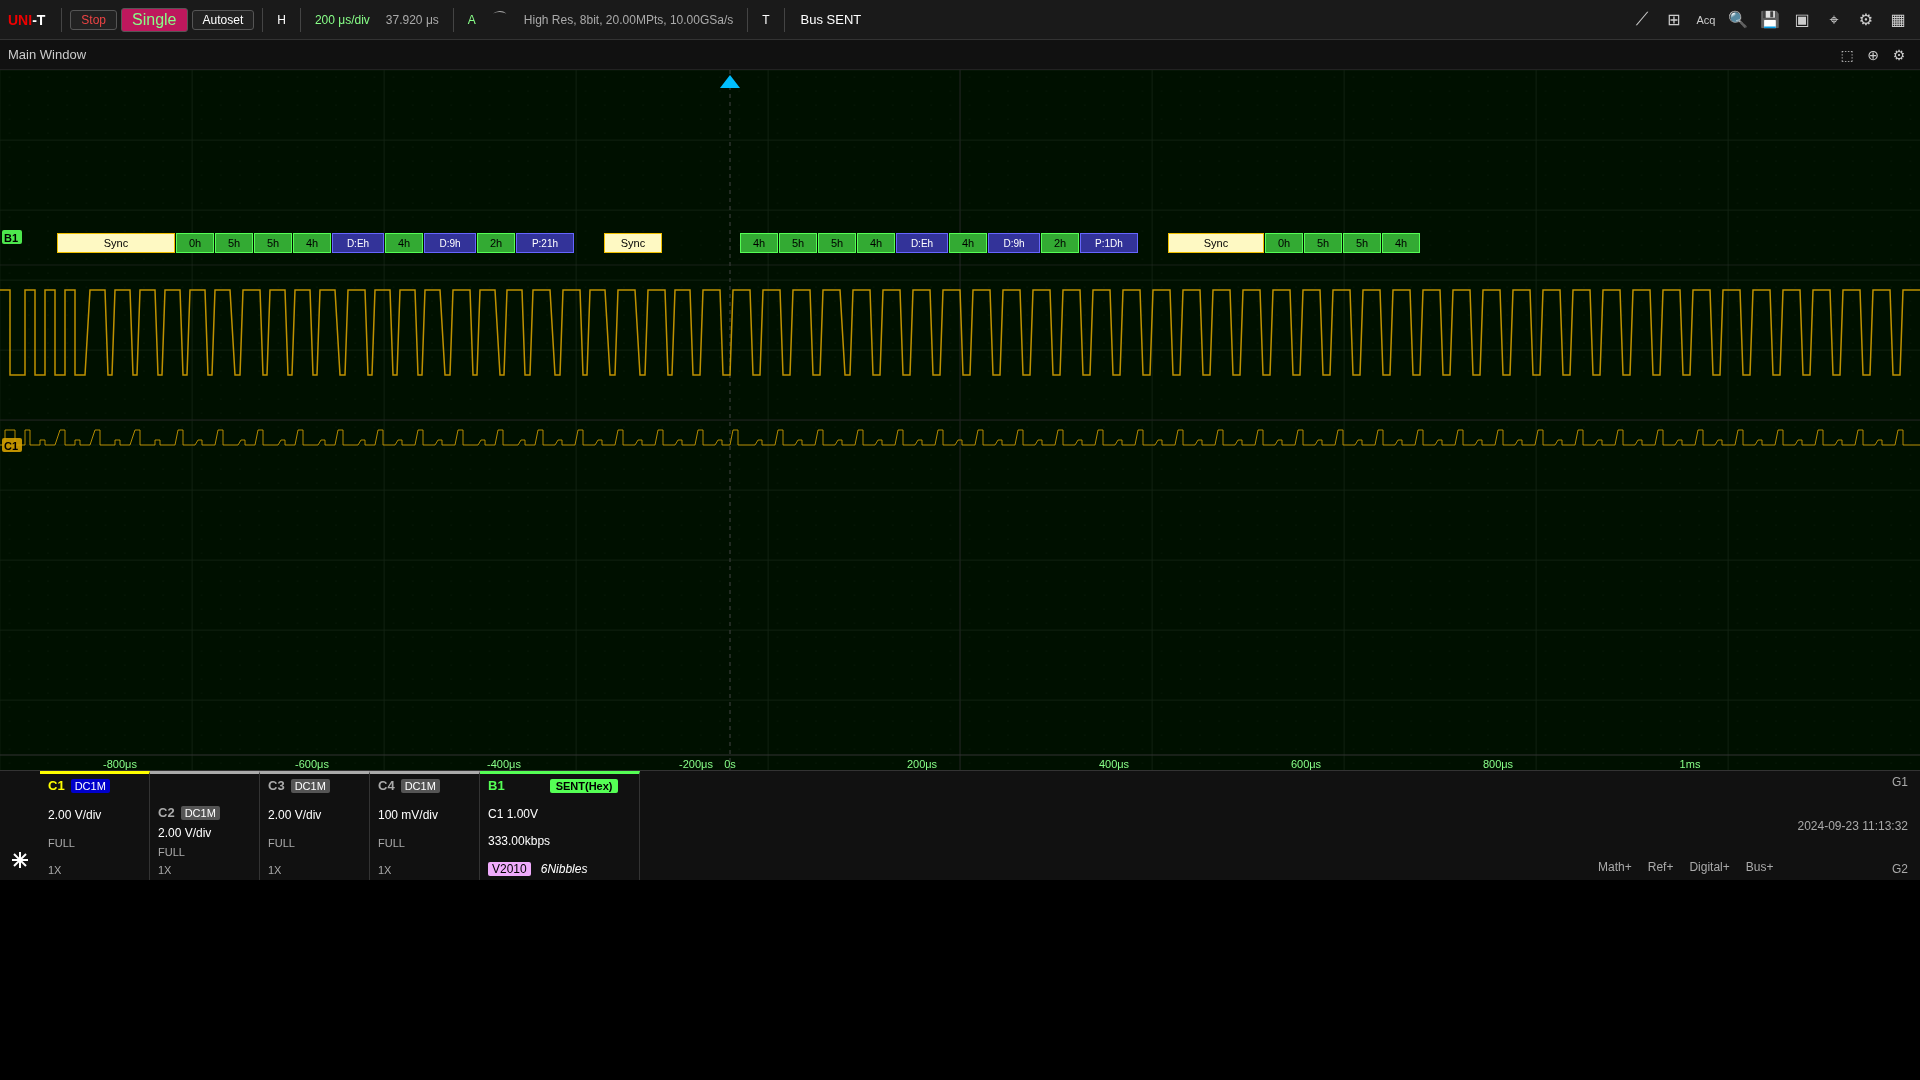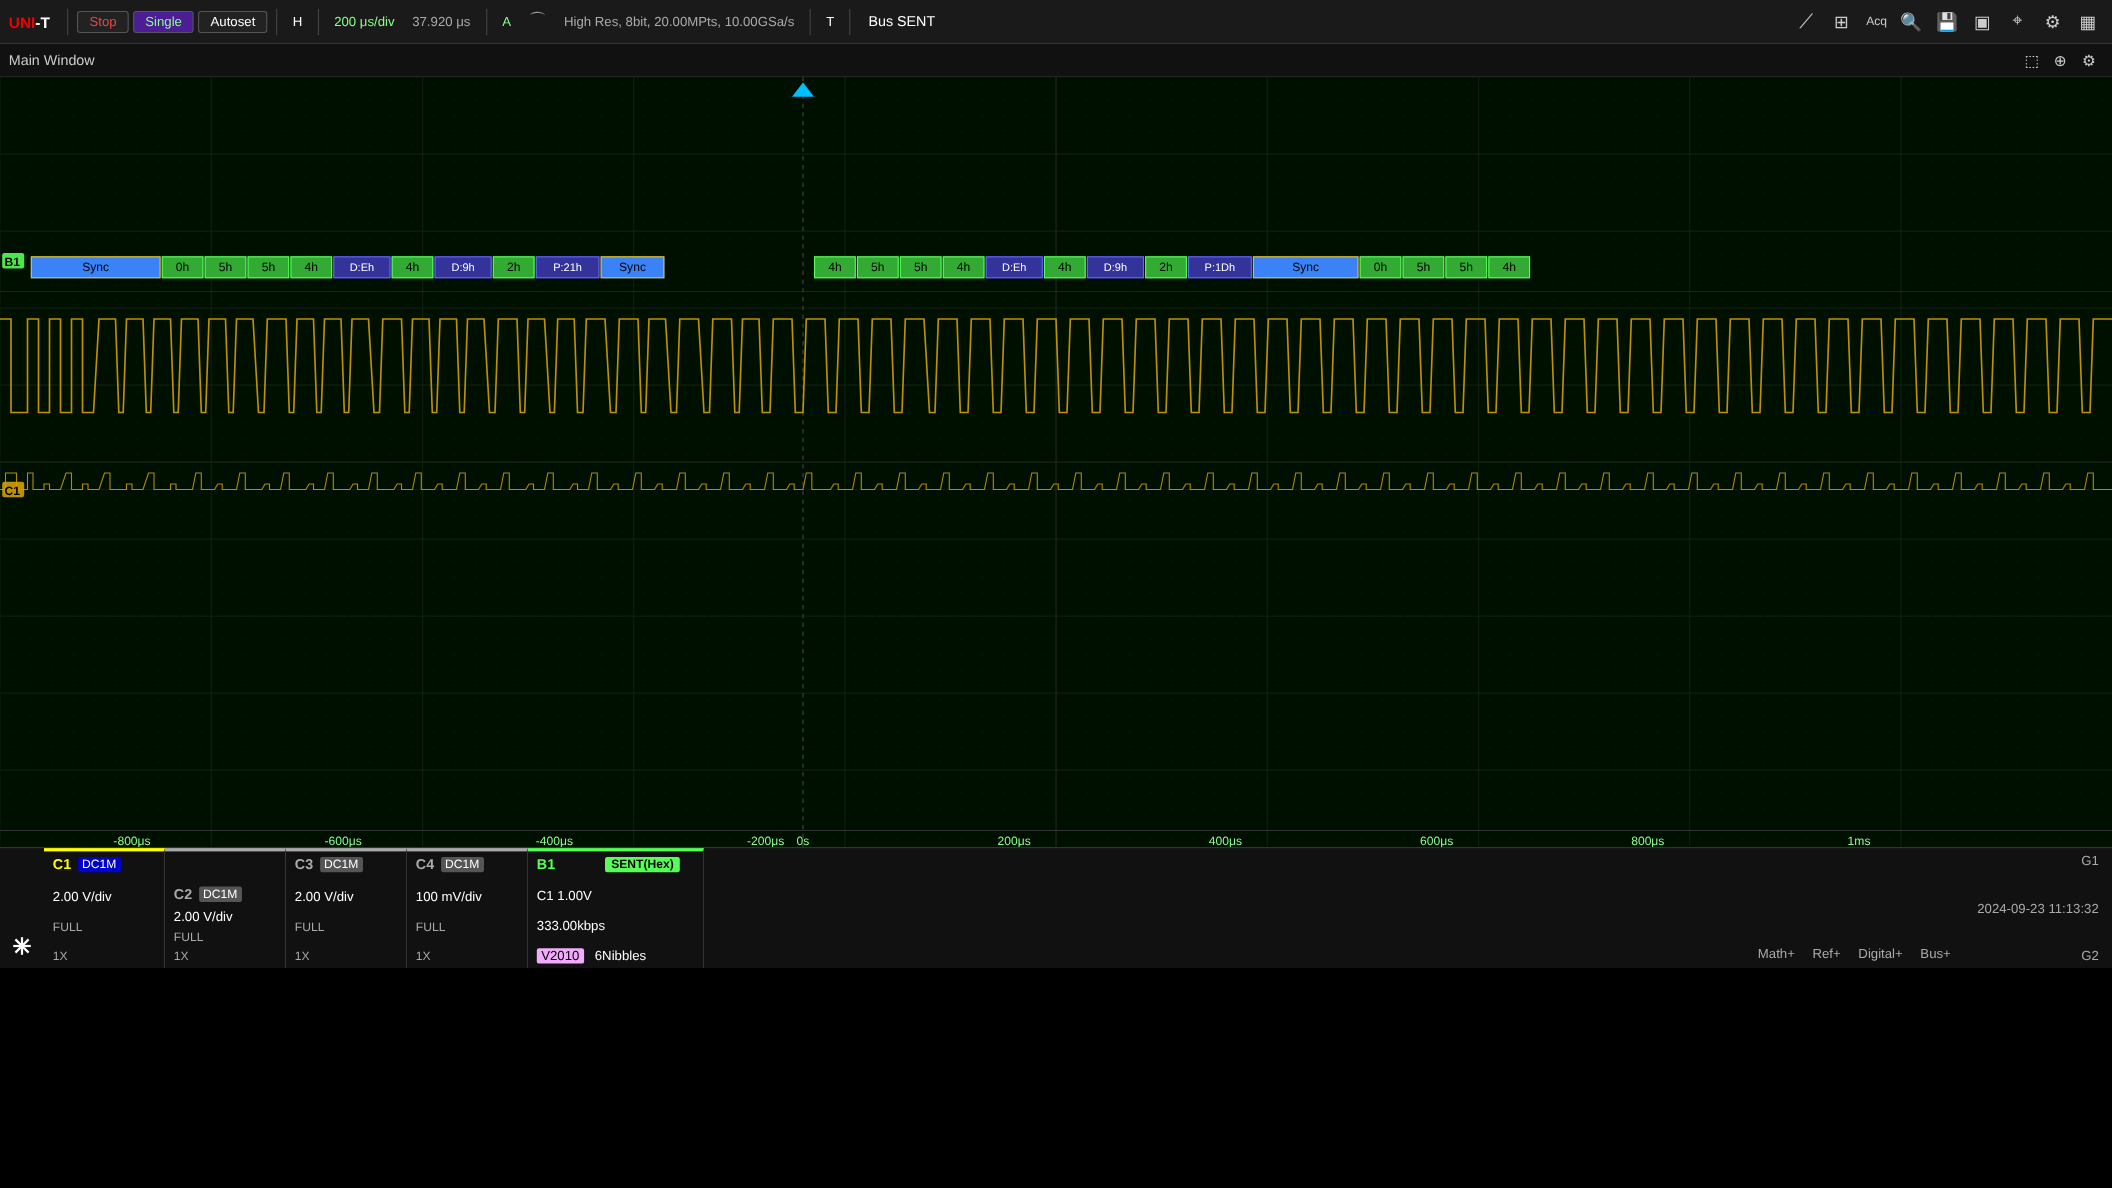--- a/index.html
+++ b/index.html
@@ -33,26 +33,26 @@
     .btn-stop {
       background: #222;
       color: #e44;
       border: 1px solid #555;
       padding: 2px 10px;
       border-radius: 3px;
       font-size: 12px;
       cursor: pointer;
     }
     .btn-single {
-      background: #4c1d95;
+      background: #be185d;
       color: #8f8;
       border: 1px solid #555;
       padding: 2px 10px;
       border-radius: 3px;
-      font-size: 12px;
+      font-size: 16px;
       cursor: pointer;
     }
     .btn-autoset {
       background: #222;
       color: #fff;
       border: 1px solid #555;
       padding: 2px 10px;
       border-radius: 3px;
       font-size: 12px;
       cursor: pointer;
@@ -125,21 +125,21 @@
       display: flex;
       align-items: center;
       justify-content: center;
       height: 20px;
       border: 1px solid;
       font-size: 11px;
       color: #000;
       overflow: hidden;
       white-space: nowrap;
     }
-    .seg-sync { background: #3b82f6; border-color: #f0c000; color: #000; }
+    .seg-sync { background: #fef9c3; border-color: #f0c000; color: #000; margin-left: 29px; }
     .seg-data { background: #3a3; border-color: #5f5; color: #000; }
     .seg-data-blue { background: #339; border-color: #66f; color: #fff; font-size: 10px; }
     .seg-parity { background: #339; border-color: #66f; color: #fff; font-size: 10px; }
 
     
     .waveform-svg {
       position: absolute;
       top: 0; left: 0;
       width: 100%; height: 100%;
     }
@@ -557,21 +557,21 @@
 
   <div class="b1-info-block">
     <div class="b1-header">
       <span class="b1-name">B1</span>
       <span class="b1-protocol">SENT(Hex)</span>
     </div>
     <div class="b1-detail">C1 1.00V</div>
     <div class="b1-baud">333.00kbps</div>
     <div class="b1-version">
       <span>V2010</span>
-      <span style="color:#fff;">6Nibbles</span>
+      <span style="color:#fff;font-style:italic;">6Nibbles</span>
     </div>
   </div>
 
   <div class="right-info">
     <div class="math-ref-btns">
       <span class="math-btn">Math+</span>
       <span class="math-btn">Ref+</span>
       <span class="math-btn">Digital+</span>
       <span class="math-btn">Bus+</span>
     </div>

